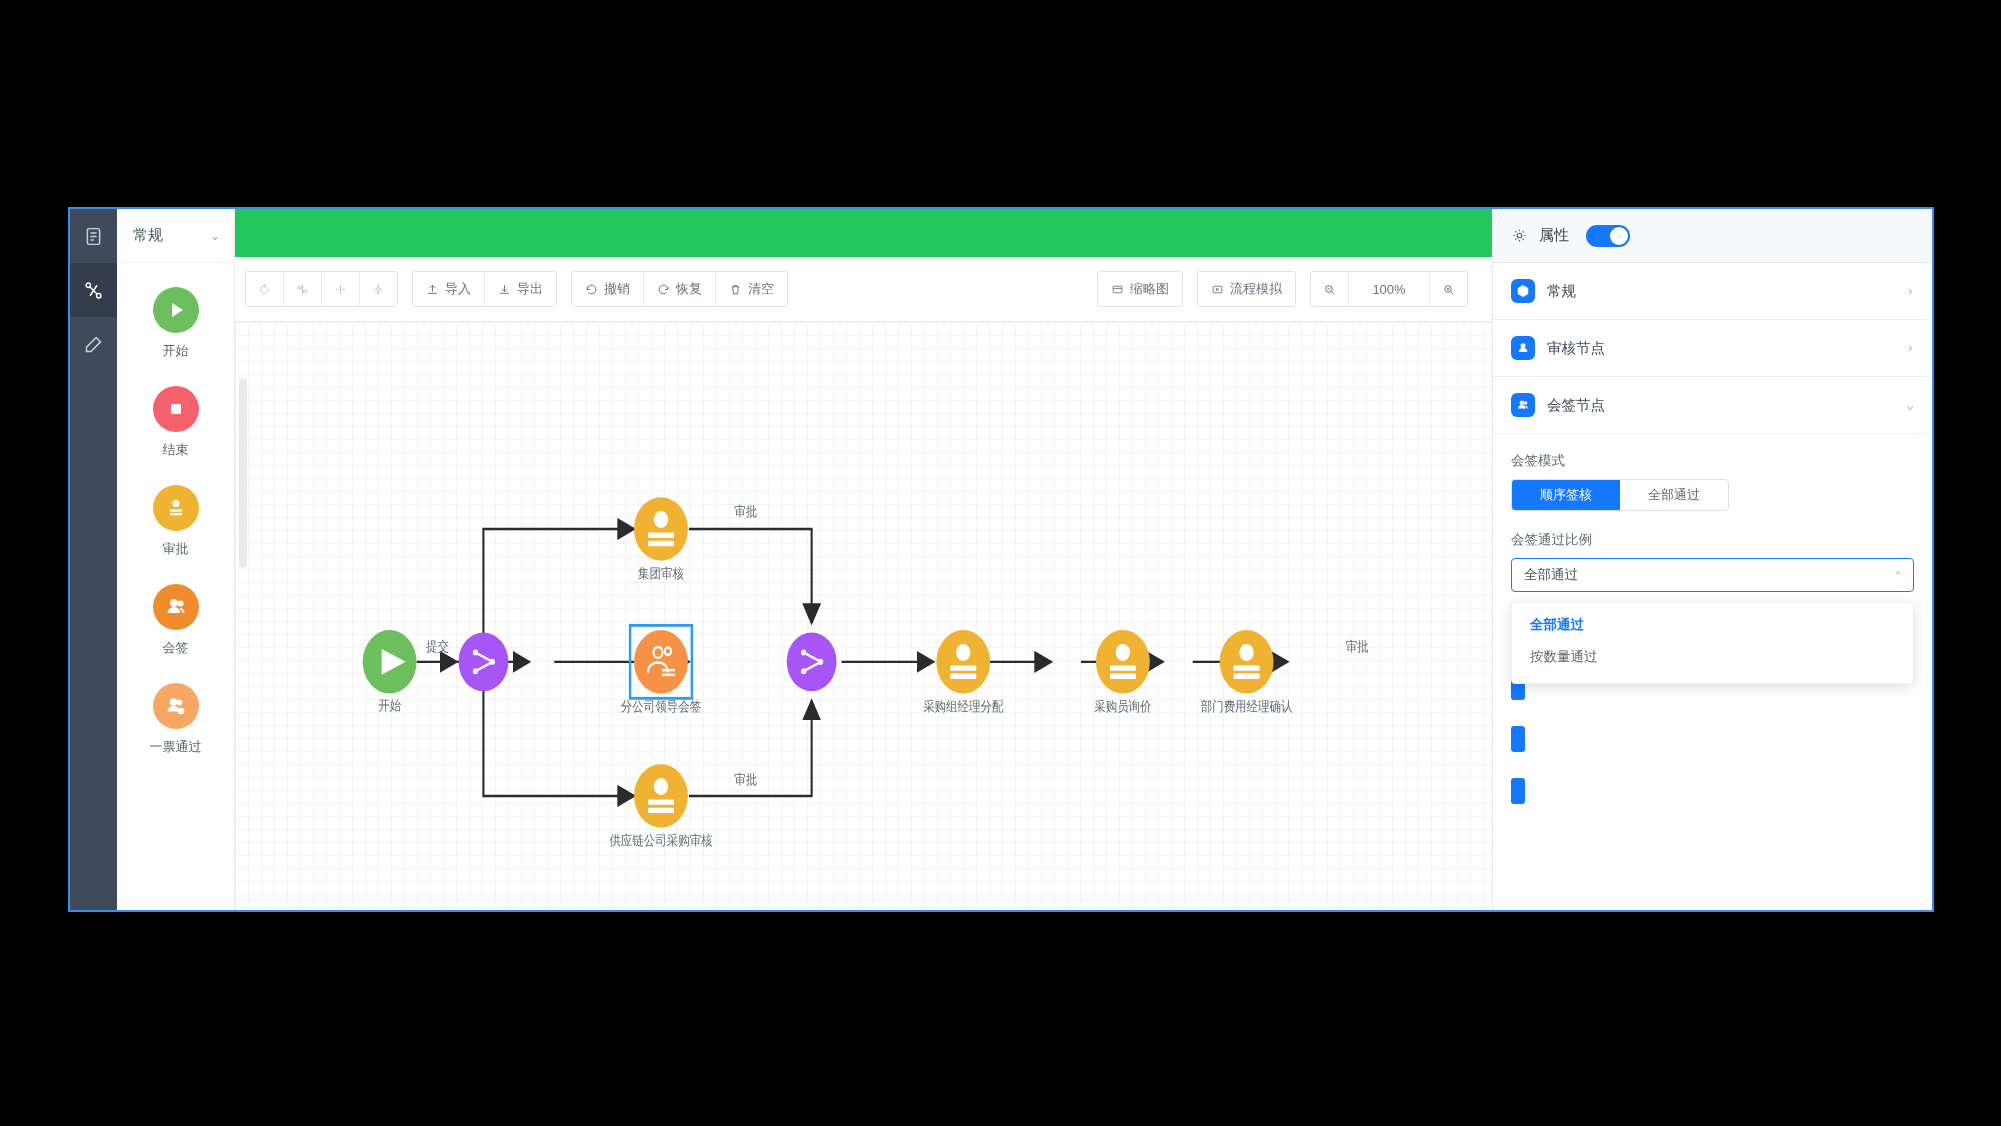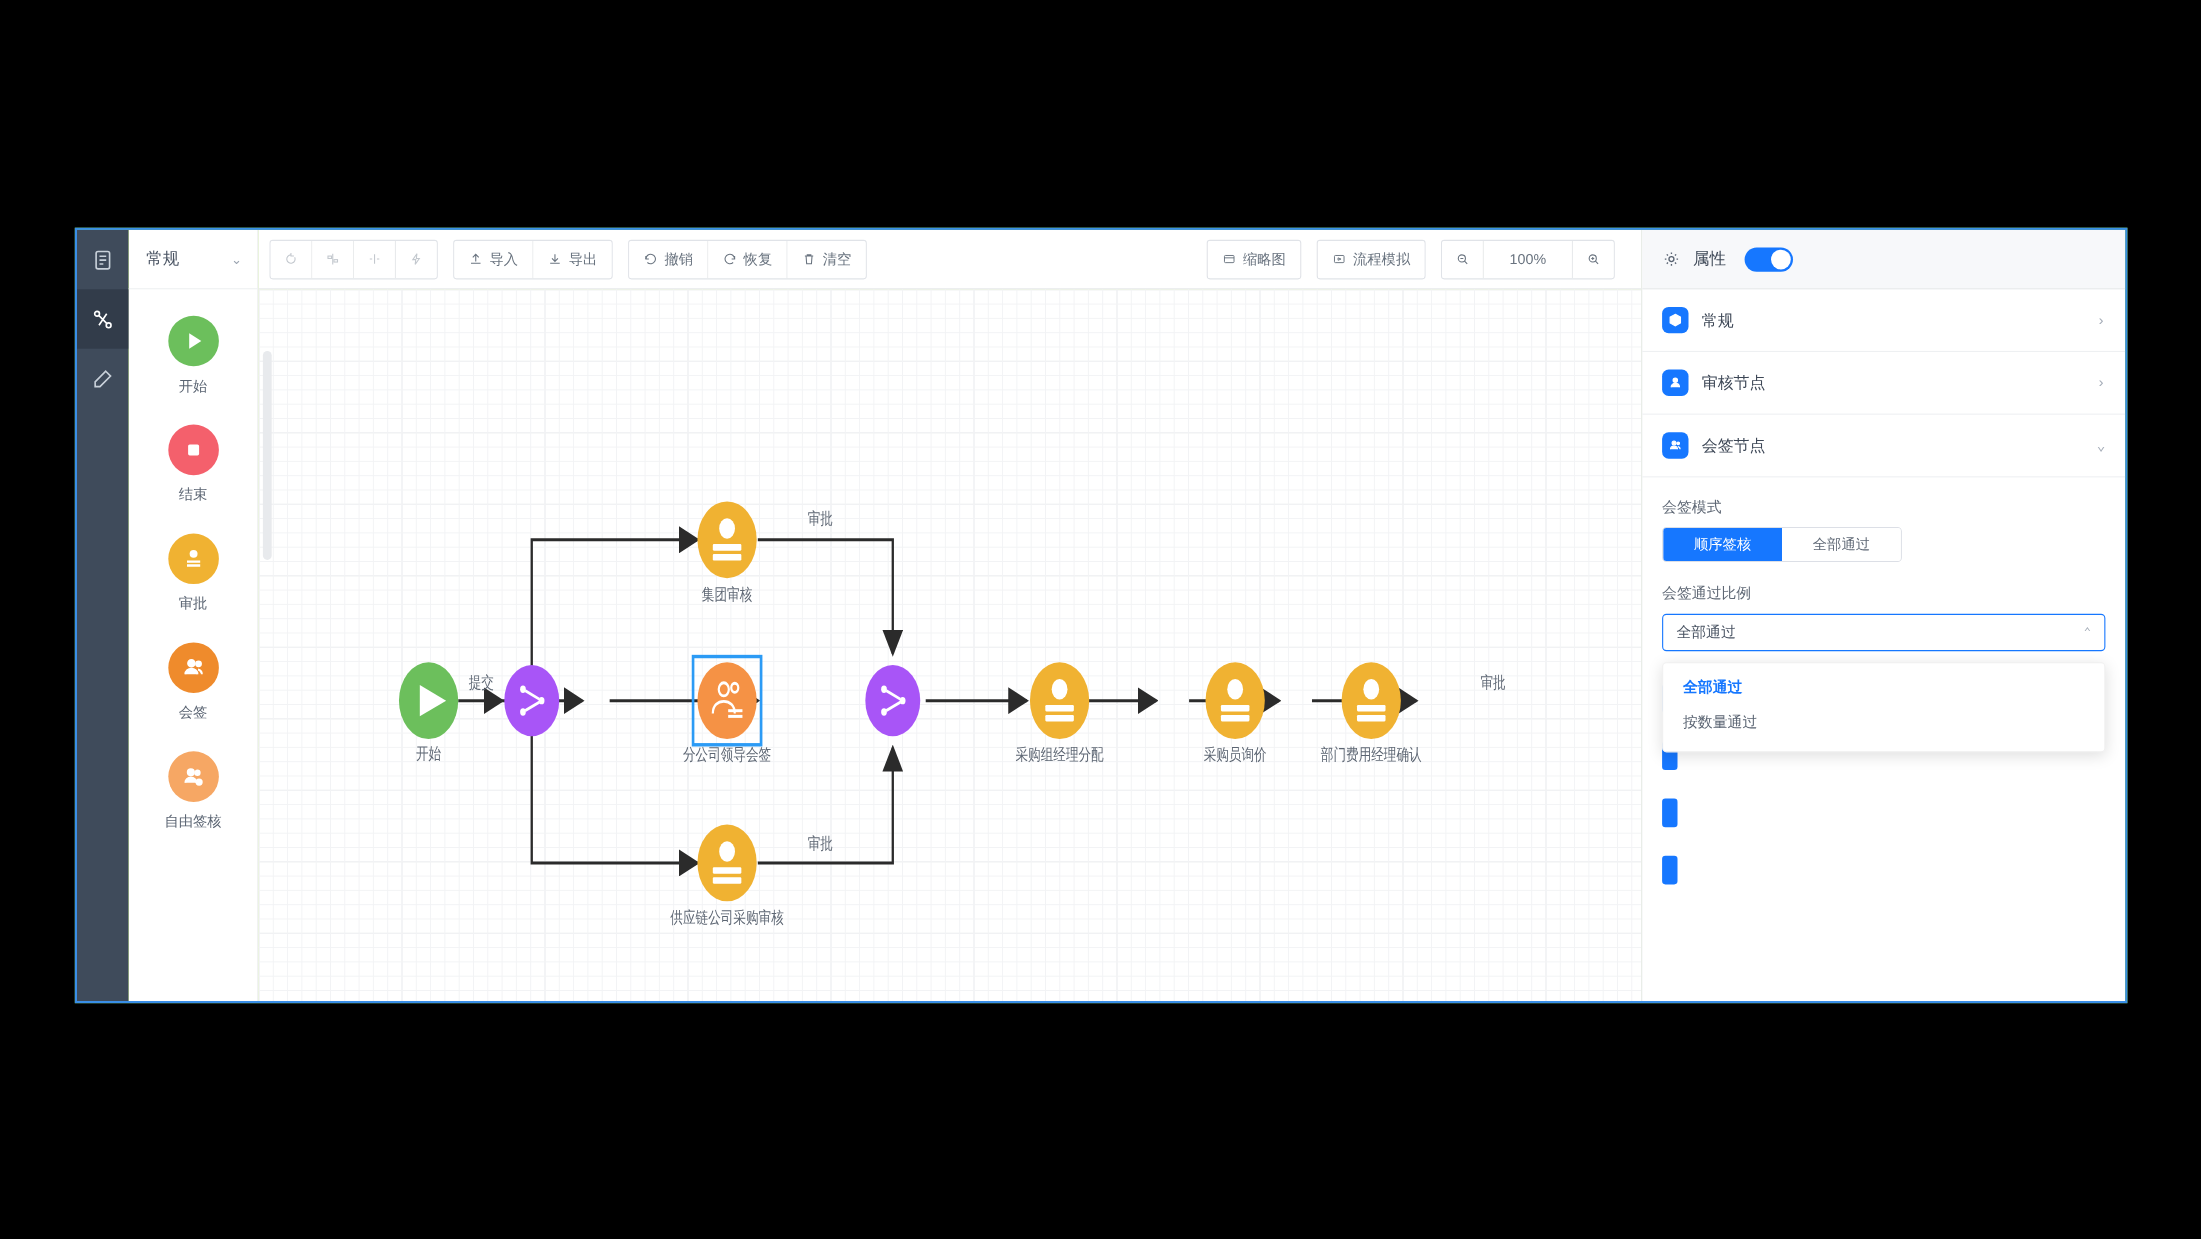--- a/index.html
+++ b/index.html
@@ -2,21 +2,21 @@
 <html><head>
 <meta charset="utf-8">
 <style>
   * { box-sizing: border-box; margin: 0; padding: 0; }
   html, body { width: 2001px; height: 1126px; background: #000; overflow: hidden; }
   body { font-family: "Liberation Sans", "DejaVu Sans", sans-serif; }
 
   #app {
     position: absolute; left: 68px; top: 207px;
     width: 1866px; height: 705px;
-    background: #84cc16;
+    background: #22c55e;
     border: 2px solid #3a8ee6;
     display: flex;
     overflow: hidden;
   }
 
   
   .rail {
     width: 47px; background: #3f4b5b; flex: 0 0 47px;
     display: flex; flex-direction: column; align-items: center;
     padding-top: 0;
@@ -45,22 +45,22 @@
   .pal-circle {
     width: 46px; height: 46px; border-radius: 50%;
     display: flex; align-items: center; justify-content: center; color: #fff;
   }
   .pal-circle svg { width: 24px; height: 24px; fill: #fff; }
   .pal-label { margin-top: 9px; font-size: 13px; color: #5a6472; }
 
   
   .center { flex: 1; display: flex; flex-direction: column; min-width: 0; position: relative; }
   .toolbar {
-    height: 54px; border-bottom: 1px solid #e8eaec; background: #fff;
-    display: flex; align-items: center; padding: 0 10px; gap: 0;
+    height: 65px; border-bottom: 1px solid #e8eaec; background: #fff;
+    display: flex; align-items: center; padding: 0 10px; gap: 0; margin-top: 48px;
   }
   .tgroup { display: flex; margin-right: 14px; border: 1px solid #e0e3e8; border-radius: 3px; overflow: hidden; }
   .tbtn {
     height: 34px; display: flex; align-items: center; gap: 6px;
     padding: 0 13px; font-size: 13px; color: #6b7embed; color:#69737f;
     background: #fff; cursor: pointer; border-right: 1px solid #e8eaec; white-space: nowrap;
   }
   .tbtn:last-child { border-right: none; }
   .tbtn.icononly { padding: 0 12px; }
   .tbtn.dim { color: #c3c8ce; }
@@ -216,21 +216,21 @@
 
       <div class="pal-item">
         <div class="pal-circle" style="background:#f6a764">
           <svg viewBox="0 0 24 24" fill="none" stroke="#fff" stroke-width="1.8">
             <circle cx="9.5" cy="8" r="2.8"></circle>
               <circle cx="15.5" cy="8.5" r="2"></circle>
             <path d="M4.5 17.5c0-2.8 2.3-4.6 5-4.6s5 1.8 5 4.6"></path>
               <circle cx="17" cy="17" r="2.4"></circle>
           </svg>
         </div>
-        <div class="pal-label">自由签核</div>
+        <div class="pal-label">一票通过</div>
       </div>
 
     </div>
   </div>
 
   <div class="center">
 
     <div class="toolbar">
       <div class="tgroup">
         <div class="tbtn icononly dim">

